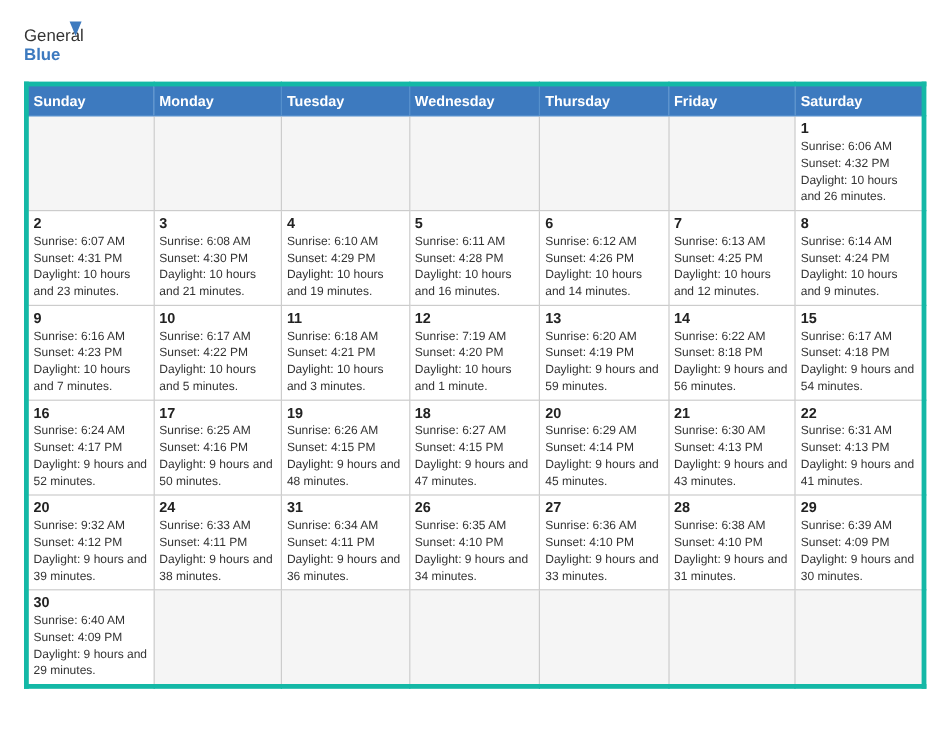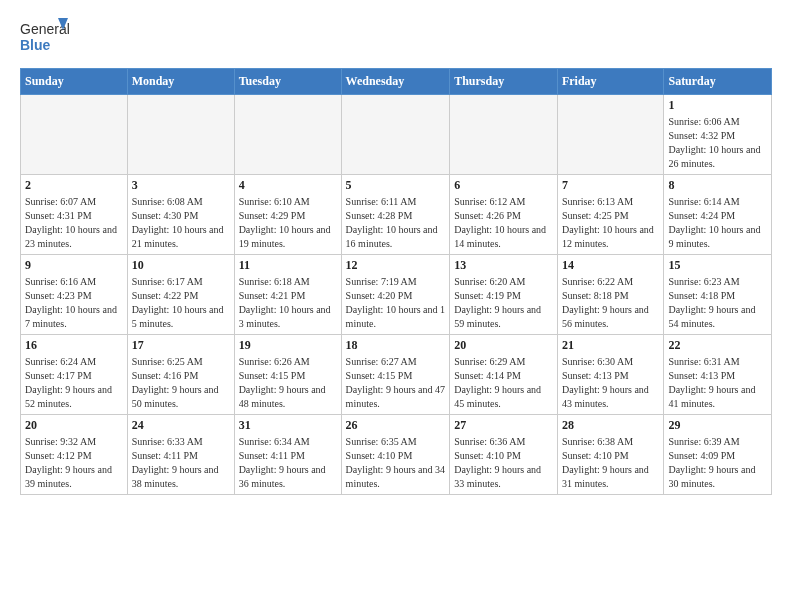--- a/index.html
+++ b/index.html
@@ -35,22 +35,21 @@
       font-weight: normal;
       color: #222;
     }
     .location {
       font-size: 14px;
       color: #444;
     }
     .calendar {
       width: 100%;
       border-collapse: collapse;
-      border: 1px solid #14b8a6;
-      font-family: Liberation Serif, serif;
+      border: 4px solid #14b8a6;
     }
     .calendar th {
       background: #3d7abf;
       color: #fff;
       font-size: 12px;
       font-weight: bold;
       padding: 5px 4px;
       text-align: left;
       border: 1px solid #5590cc;
     }
@@ -207,21 +206,21 @@
 Daylight: 9 hours and 59 minutes.</div>
           </td>
           <td class="has-data">
             <span class="day-number">14</span>
             <div class="day-info">Sunrise: 6:22 AM
 Sunset: 8:18 PM
 Daylight: 9 hours and 56 minutes.</div>
           </td>
           <td class="has-data">
             <span class="day-number">15</span>
-            <div class="day-info">Sunrise: 6:23 AM
+            <div class="day-info">Sunrise: 6:17 AM
 Sunset: 4:18 PM
 Daylight: 9 hours and 54 minutes.</div>
           </td>
         </tr>
         <tr>
           <td class="has-data">
             <span class="day-number">16</span>
             <div class="day-info">Sunrise: 6:24 AM
 Sunset: 4:17 PM
 Daylight: 9 hours and 52 minutes.</div>
@@ -299,16 +298,30 @@
             <div class="day-info">Sunrise: 6:38 AM
 Sunset: 4:10 PM
 Daylight: 9 hours and 31 minutes.</div>
           </td>
           <td class="has-data">
             <span class="day-number">29</span>
             <div class="day-info">Sunrise: 6:39 AM
 Sunset: 4:09 PM
 Daylight: 9 hours and 30 minutes.</div>
           </td>
+        </tr>
+        <tr>
+          <td class="has-data">
+            <span class="day-number">30</span>
+            <div class="day-info">Sunrise: 6:40 AM
+Sunset: 4:09 PM
+Daylight: 9 hours and 29 minutes.</div>
+          </td>
+          <td class="empty"></td>
+          <td class="empty"></td>
+          <td class="empty"></td>
+          <td class="empty"></td>
+          <td class="empty"></td>
+          <td class="empty"></td>
         </tr>
       </tbody>
   </table>
 </div>
 
 </body></html>

